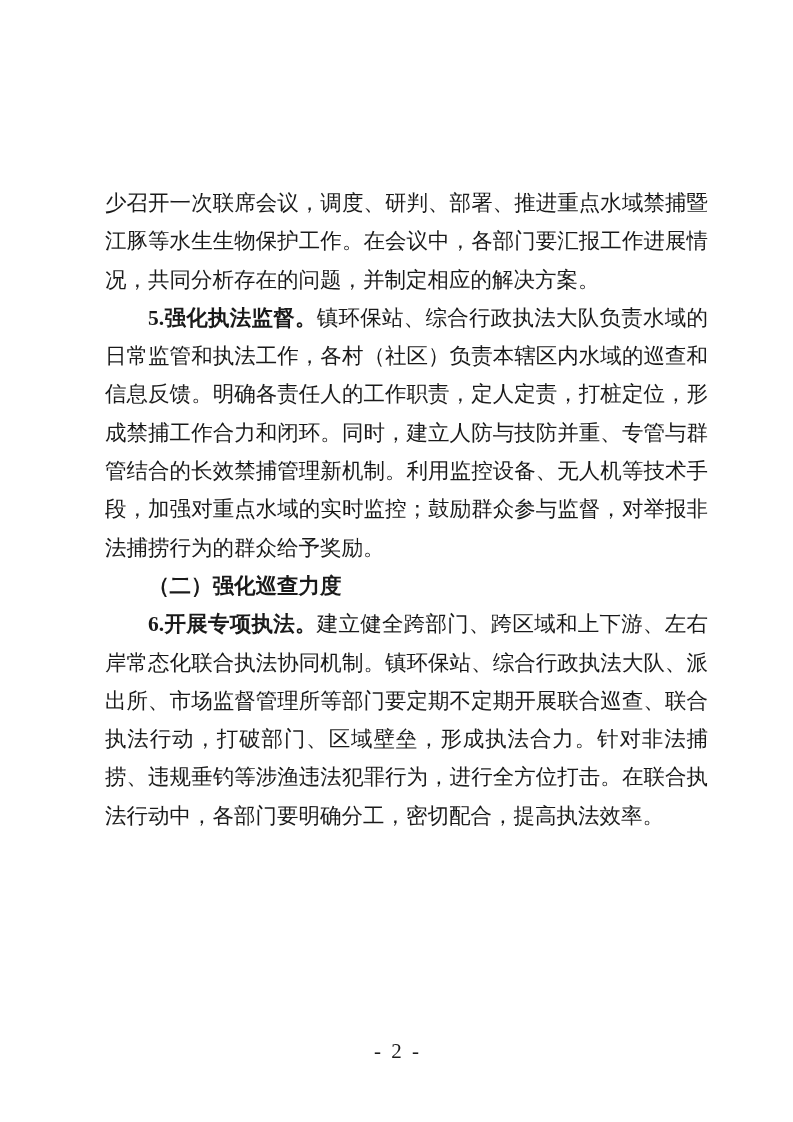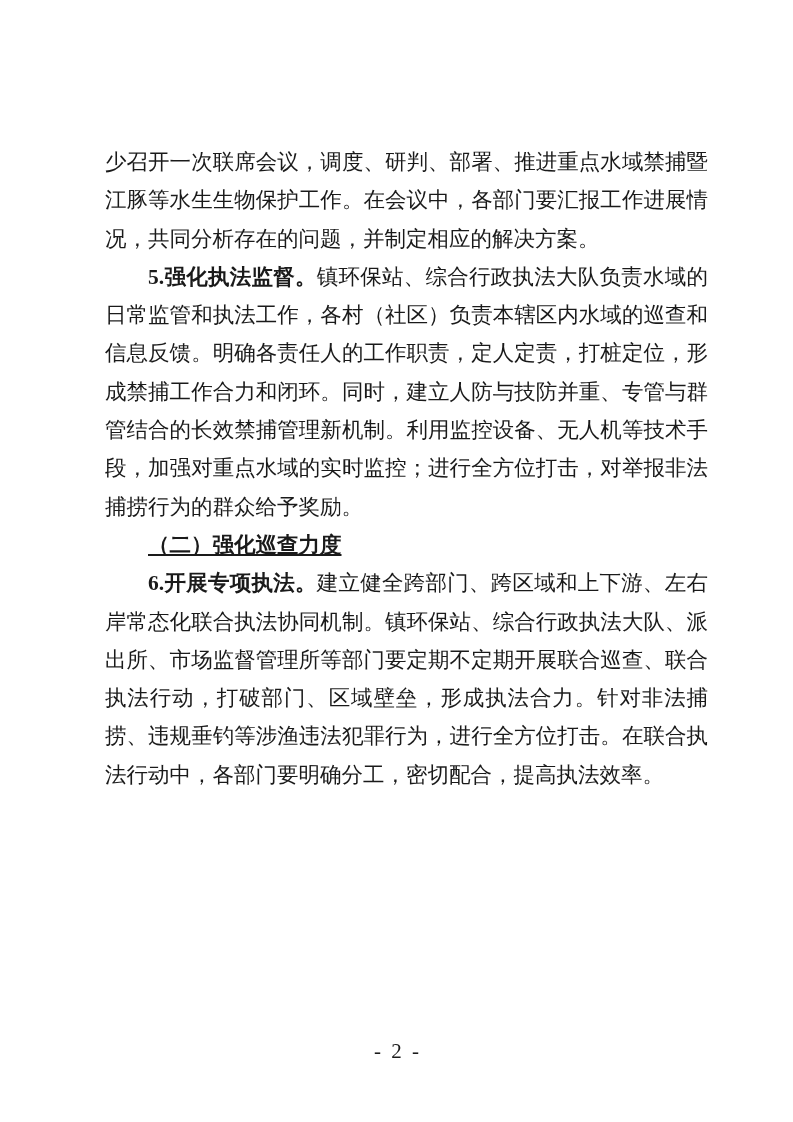--- a/index.html
+++ b/index.html
@@ -27,27 +27,27 @@
     letter-spacing: 0;
   }
   .text-block p {
     margin: 0;
     padding: 0;
     text-indent: 2em;
     overflow-wrap: break-word;
   }
   .text-block p.no-indent {
     text-indent: 0;
+    margin-top: 41px;
   }
   .lead-bold {
     font-weight: bold;
   }
   .section-heading {
     font-weight: bold;
-    text-decoration: underline;
   }
   .page-footer {
     position: absolute;
     left: 0;
     top: 1036px;
     width: 100%;
     text-align: center;
     font-size: 21px;
     line-height: 30px;
     word-spacing: 5px;
@@ -58,21 +58,21 @@
 <body>
 
 <div class="page">
   <div class="text-block">
 
     <p class="no-indent">
       <span>少召开一次联席会议，调度、研判、部署、推进重点水域禁捕暨江豚等水生生物保护工作。在会议中，各部门要汇报工作进展情况，共同分析存在的问题，并制定相应的解决方案。</span>
     </p>
 
     <p>
-      <span class="lead-bold">5.强化执法监督。</span><span>镇环保站、综合行政执法大队负责水域的日常监管和执法工作，各村（社区）负责本辖区内水域的巡查和信息反馈。明确各责任人的工作职责，定人定责，打桩定位，形成禁捕工作合力和闭环。同时，建立人防与技防并重、专管与群管结合的长效禁捕管理新机制。利用监控设备、无人机等技术手段，加强对重点水域的实时监控；进行全方位打击，对举报非法捕捞行为的群众给予奖励。</span>
+      <span class="lead-bold">5.强化执法监督。</span><span>镇环保站、综合行政执法大队负责水域的日常监管和执法工作，各村（社区）负责本辖区内水域的巡查和信息反馈。明确各责任人的工作职责，定人定责，打桩定位，形成禁捕工作合力和闭环。同时，建立人防与技防并重、专管与群管结合的长效禁捕管理新机制。利用监控设备、无人机等技术手段，加强对重点水域的实时监控；鼓励群众参与监督，对举报非法捕捞行为的群众给予奖励。</span>
     </p>
 
     <p class="section-heading">
       <span>（二）强化巡查力度</span>
     </p>
 
 
     <p>
       <span class="lead-bold">6.开展专项执法。</span><span>建立健全跨部门、跨区域和上下游、左右岸常态化联合执法协同机制。镇环保站、综合行政执法大队、派出所、市场监督管理所等部门要定期不定期开展联合巡查、联合执法行动，打破部门、区域壁垒，形成执法合力。针对非法捕捞、违规垂钓等涉渔违法犯罪行为，进行全方位打击。在联合执法行动中，各部门要明确分工，密切配合，提高执法效率。</span>
     </p>

